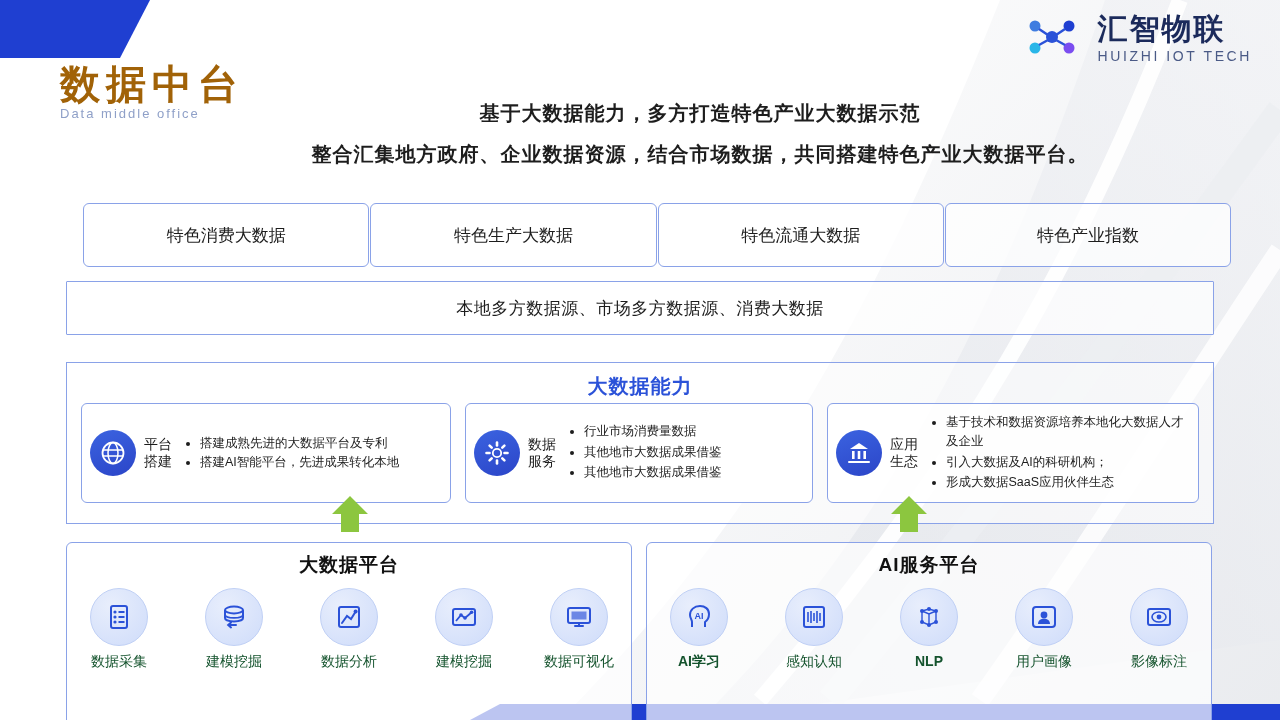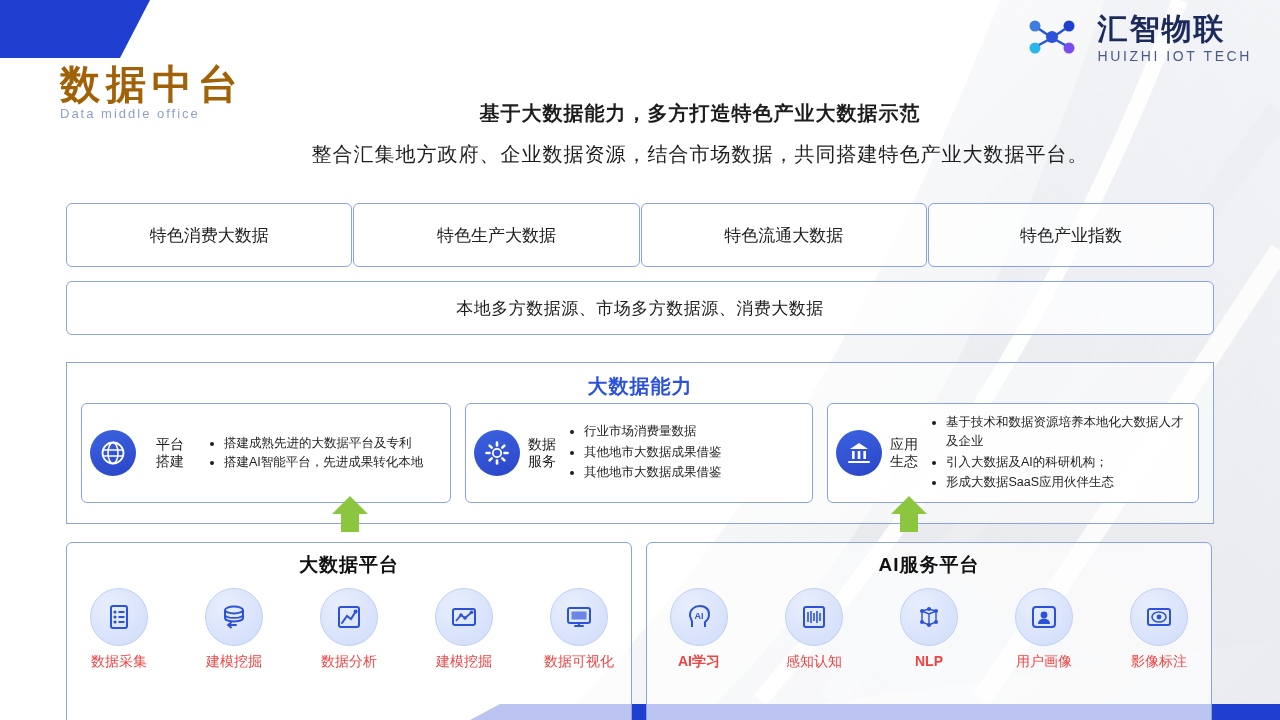--- a/index.html
+++ b/index.html
@@ -22,50 +22,50 @@
   .logo-text{display:flex;flex-direction:column;line-height:1;}
   .logo-cn{font-size:30px;font-weight:bold;color:#1b2a5b;letter-spacing:2px;}
   .logo-en{font-size:14px;color:#4a5a86;letter-spacing:2.6px;margin-top:5px;}
 
   .title-wrap{position:absolute;left:60px;top:62px;z-index:5;}
   .title-cn{font-size:40px;font-weight:bold;color:#a16207;letter-spacing:6px;line-height:1.1;}
   .title-en{font-size:13px;color:#8fa0c8;letter-spacing:2px;}
 
   .headline{position:absolute;left:190px;top:100px;width:1020px;text-align:center;z-index:5;}
   .headline .l1{font-size:20px;font-weight:bold;color:#1d1d1d;letter-spacing:1px;}
-  .headline .l2{font-size:20px;font-weight:normal;color:#1d1d1d;letter-spacing:1px;margin-top:14px;}
+  .headline .l2{font-size:20px;font-weight:bold;color:#1d1d1d;letter-spacing:1px;margin-top:14px;}
 
   .content{position:absolute;left:0;top:0;width:1280px;height:720px;z-index:4;}
 
-  .row-top{position:absolute;left:66px;top:203px;width:1148px;display:flex;gap:1px;}
+  .row-top{position:absolute;left:83px;top:203px;width:1148px;display:flex;gap:1px;}
   .card-top{
     flex:1;height:62px;border:1px solid #8aa2e8;border-radius:6px;
     background:rgba(255,255,255,0.72);
     display:flex;align-items:center;justify-content:center;
     font-size:17px;color:#1d1d1d;
   }
 
   .row-band{
     position:absolute;left:66px;top:281px;width:1146px;height:52px;
-    border:1px solid #8aa2e8;border-radius:6px;background:rgba(255,255,255,0.72);
+    border:1px solid #8aa2e8;border-radius:1px;background:rgba(255,255,255,0.72);
     display:flex;align-items:center;justify-content:center;
     font-size:17px;color:#1d1d1d;letter-spacing:.5px;
   }
 
   .bigbox{
     position:absolute;left:66px;top:362px;width:1146px;height:160px;
     border:1px solid #8aa2e8;border-radius:0;background:rgba(255,255,255,0.55);
   }
   .bigbox-title{text-align:center;font-size:20px;font-weight:bold;color:#2b52d8;margin-top:10px;letter-spacing:1px;}
   .cap-row{position:absolute;left:8px;top:40px;width:1130px;display:flex;gap:14px;padding:0 6px;}
   .cap-card{
     border:1px solid #8aa2e8;border-radius:6px;background:rgba(255,255,255,0.85);
     height:100px;display:flex;align-items:center;padding:6px 8px;box-sizing:border-box;
   }
-  .cap-1{width:370px;gap:12px;}
+  .cap-1{width:370px;}
   .cap-2{width:348px;}
   .cap-3{width:372px;}
   .cap-icon{
     width:46px;height:46px;border-radius:50%;
     background:linear-gradient(160deg,#3b63e0,#2b45c8);
     display:flex;align-items:center;justify-content:center;flex:0 0 auto;margin-right:8px;
   }
   .cap-label{font-size:14px;color:#1d1d1d;line-height:1.25;width:34px;flex:0 0 auto;margin-right:6px;}
   .cap-list{list-style:disc;margin:0;padding-left:16px;font-size:12.5px;color:#1d1d1d;line-height:1.55;}
   .cap-list li{margin:0;}
@@ -83,21 +83,21 @@
   .panel-b{width:566px;}
   .panel-title{text-align:center;font-size:19px;font-weight:bold;color:#111;letter-spacing:1px;}
   .icon-row{display:flex;justify-content:space-between;align-items:flex-start;margin-top:10px;padding:0 6px;gap:23px;}
   .icon-item{display:flex;flex-direction:column;align-items:center;width:100px;}
   .circ{
     width:56px;height:56px;border-radius:50%;
     background:radial-gradient(circle at 35% 30%,#e8eefc,#cfdcfa);
     border:1px solid #c0d0f5;
     display:flex;align-items:center;justify-content:center;
   }
-  .icon-cap{margin-top:7px;font-size:14px;color:#ef4444;white-space:nowrap;}
+  .icon-cap{margin-top:7px;font-size:14px;color:#14532d;white-space:nowrap;}
   .icon-cap.bold{font-weight:bold;}
 </style>
 </head>
 <body>
 
 <div class="bg-swoosh">
   <svg width="1280" height="720" viewBox="0 0 1280 720">
     <defs>
       <linearGradient id="gA" x1="0" y1="0" x2="1" y2="1">
         <stop offset="0%" stop-color="#ffffff"></stop>

